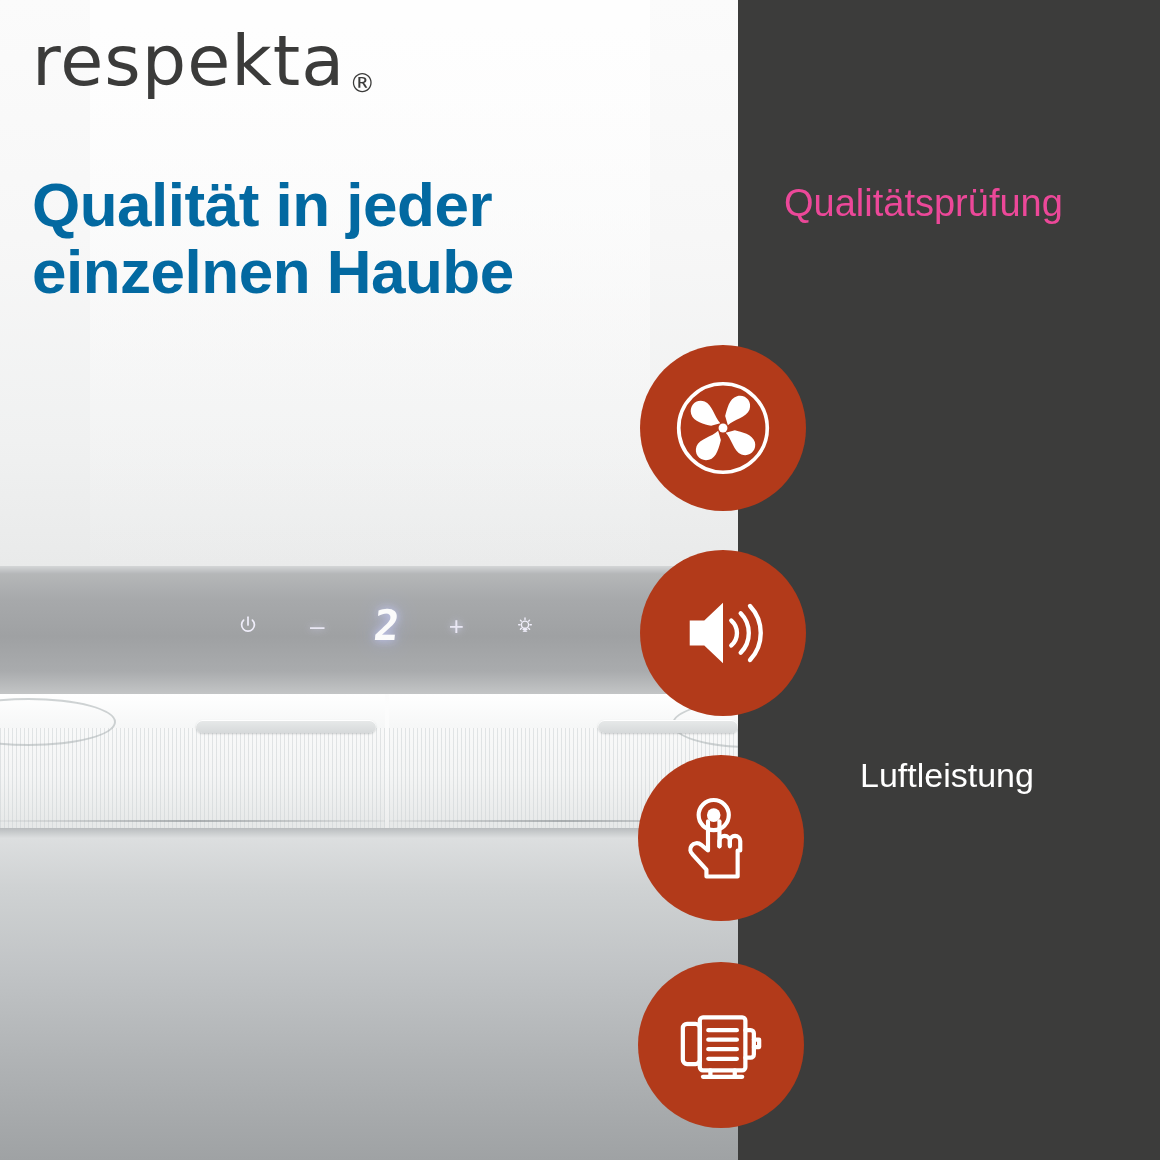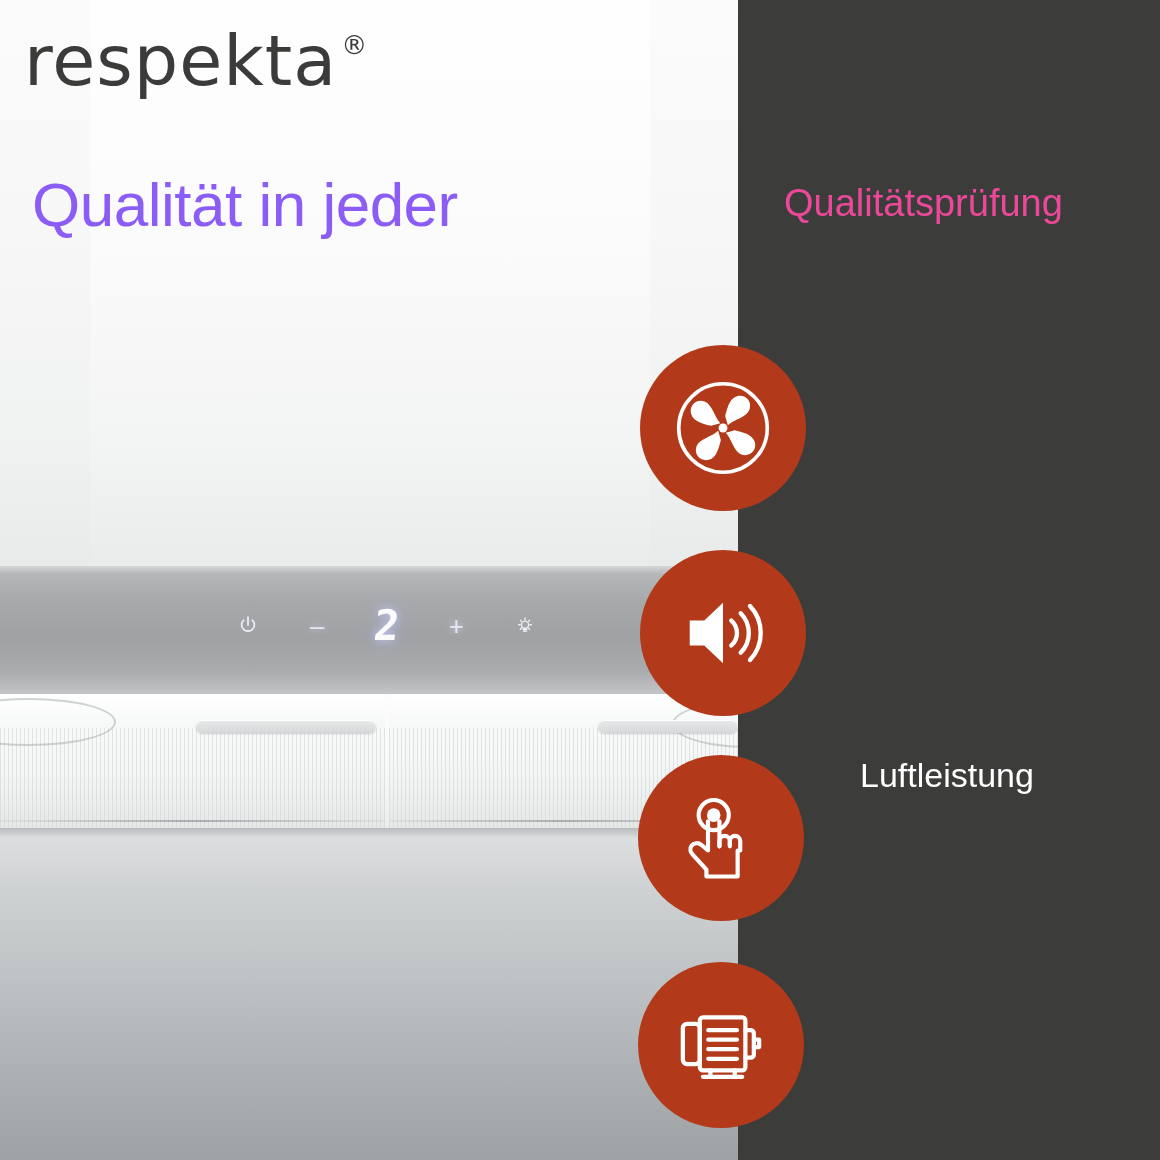--- a/index.html
+++ b/index.html
@@ -150,23 +150,23 @@
   .panel {
     position: absolute;
     left: 738px; top: 0;
     width: 422px; height: 1160px;
     background: #3c3c3b;
   }
 
   
   .logo {
     position: absolute;
-    left: 24px; top: 26px;
-    display: flex;
-    align-items: flex-start;
+    left: 32px; top: 26px;
+    display: flex;
+    align-items: flex-end;
     color: #3b3b3a;
   }
   .logo-word {
     font-family: "DejaVu Sans", sans-serif;
     font-size: 70px;
     font-weight: 400;
     letter-spacing: 1px;
     line-height: 1;
     color: #3b3b3a;
   }
@@ -177,23 +177,23 @@
     margin-top: 6px;
     margin-left: 4px;
     color: #3b3b3a;
   }
 
   .headline {
     position: absolute;
     left: 32px; top: 172px;
     width: 580px;
     font-size: 62px;
-    font-weight: 400;
+    font-weight: 700;
     line-height: 1.08;
-    color: #8b5cf6;
+    color: #0369a1;
     letter-spacing: -0.5px;
   }
   .headline span { display: block; }
 
   .panel-title {
     position: absolute;
     left: 784px; top: 180px;
     width: 340px;
     font-size: 38px;
     font-weight: 400;
@@ -281,20 +281,21 @@
 
   <div class="panel"></div>
 
   <div class="logo">
     <div class="logo-word">respekta</div>
     <div class="logo-reg">®</div>
   </div>
 
   <div class="headline">
     <span>Qualität in jeder</span>
+    <span>einzelnen Haube</span>
   </div>
 
   <div class="panel-title">
     <span>Qualitätsprüfung</span>
   </div>
 
   <div class="feature" style="top:345px;">
     <div class="badge" style="left:640px;">
       <svg width="108" height="108" viewBox="0 0 100 100">
         <circle cx="50" cy="50" r="41" fill="none" stroke="#ffffff" stroke-width="3.4"></circle>

